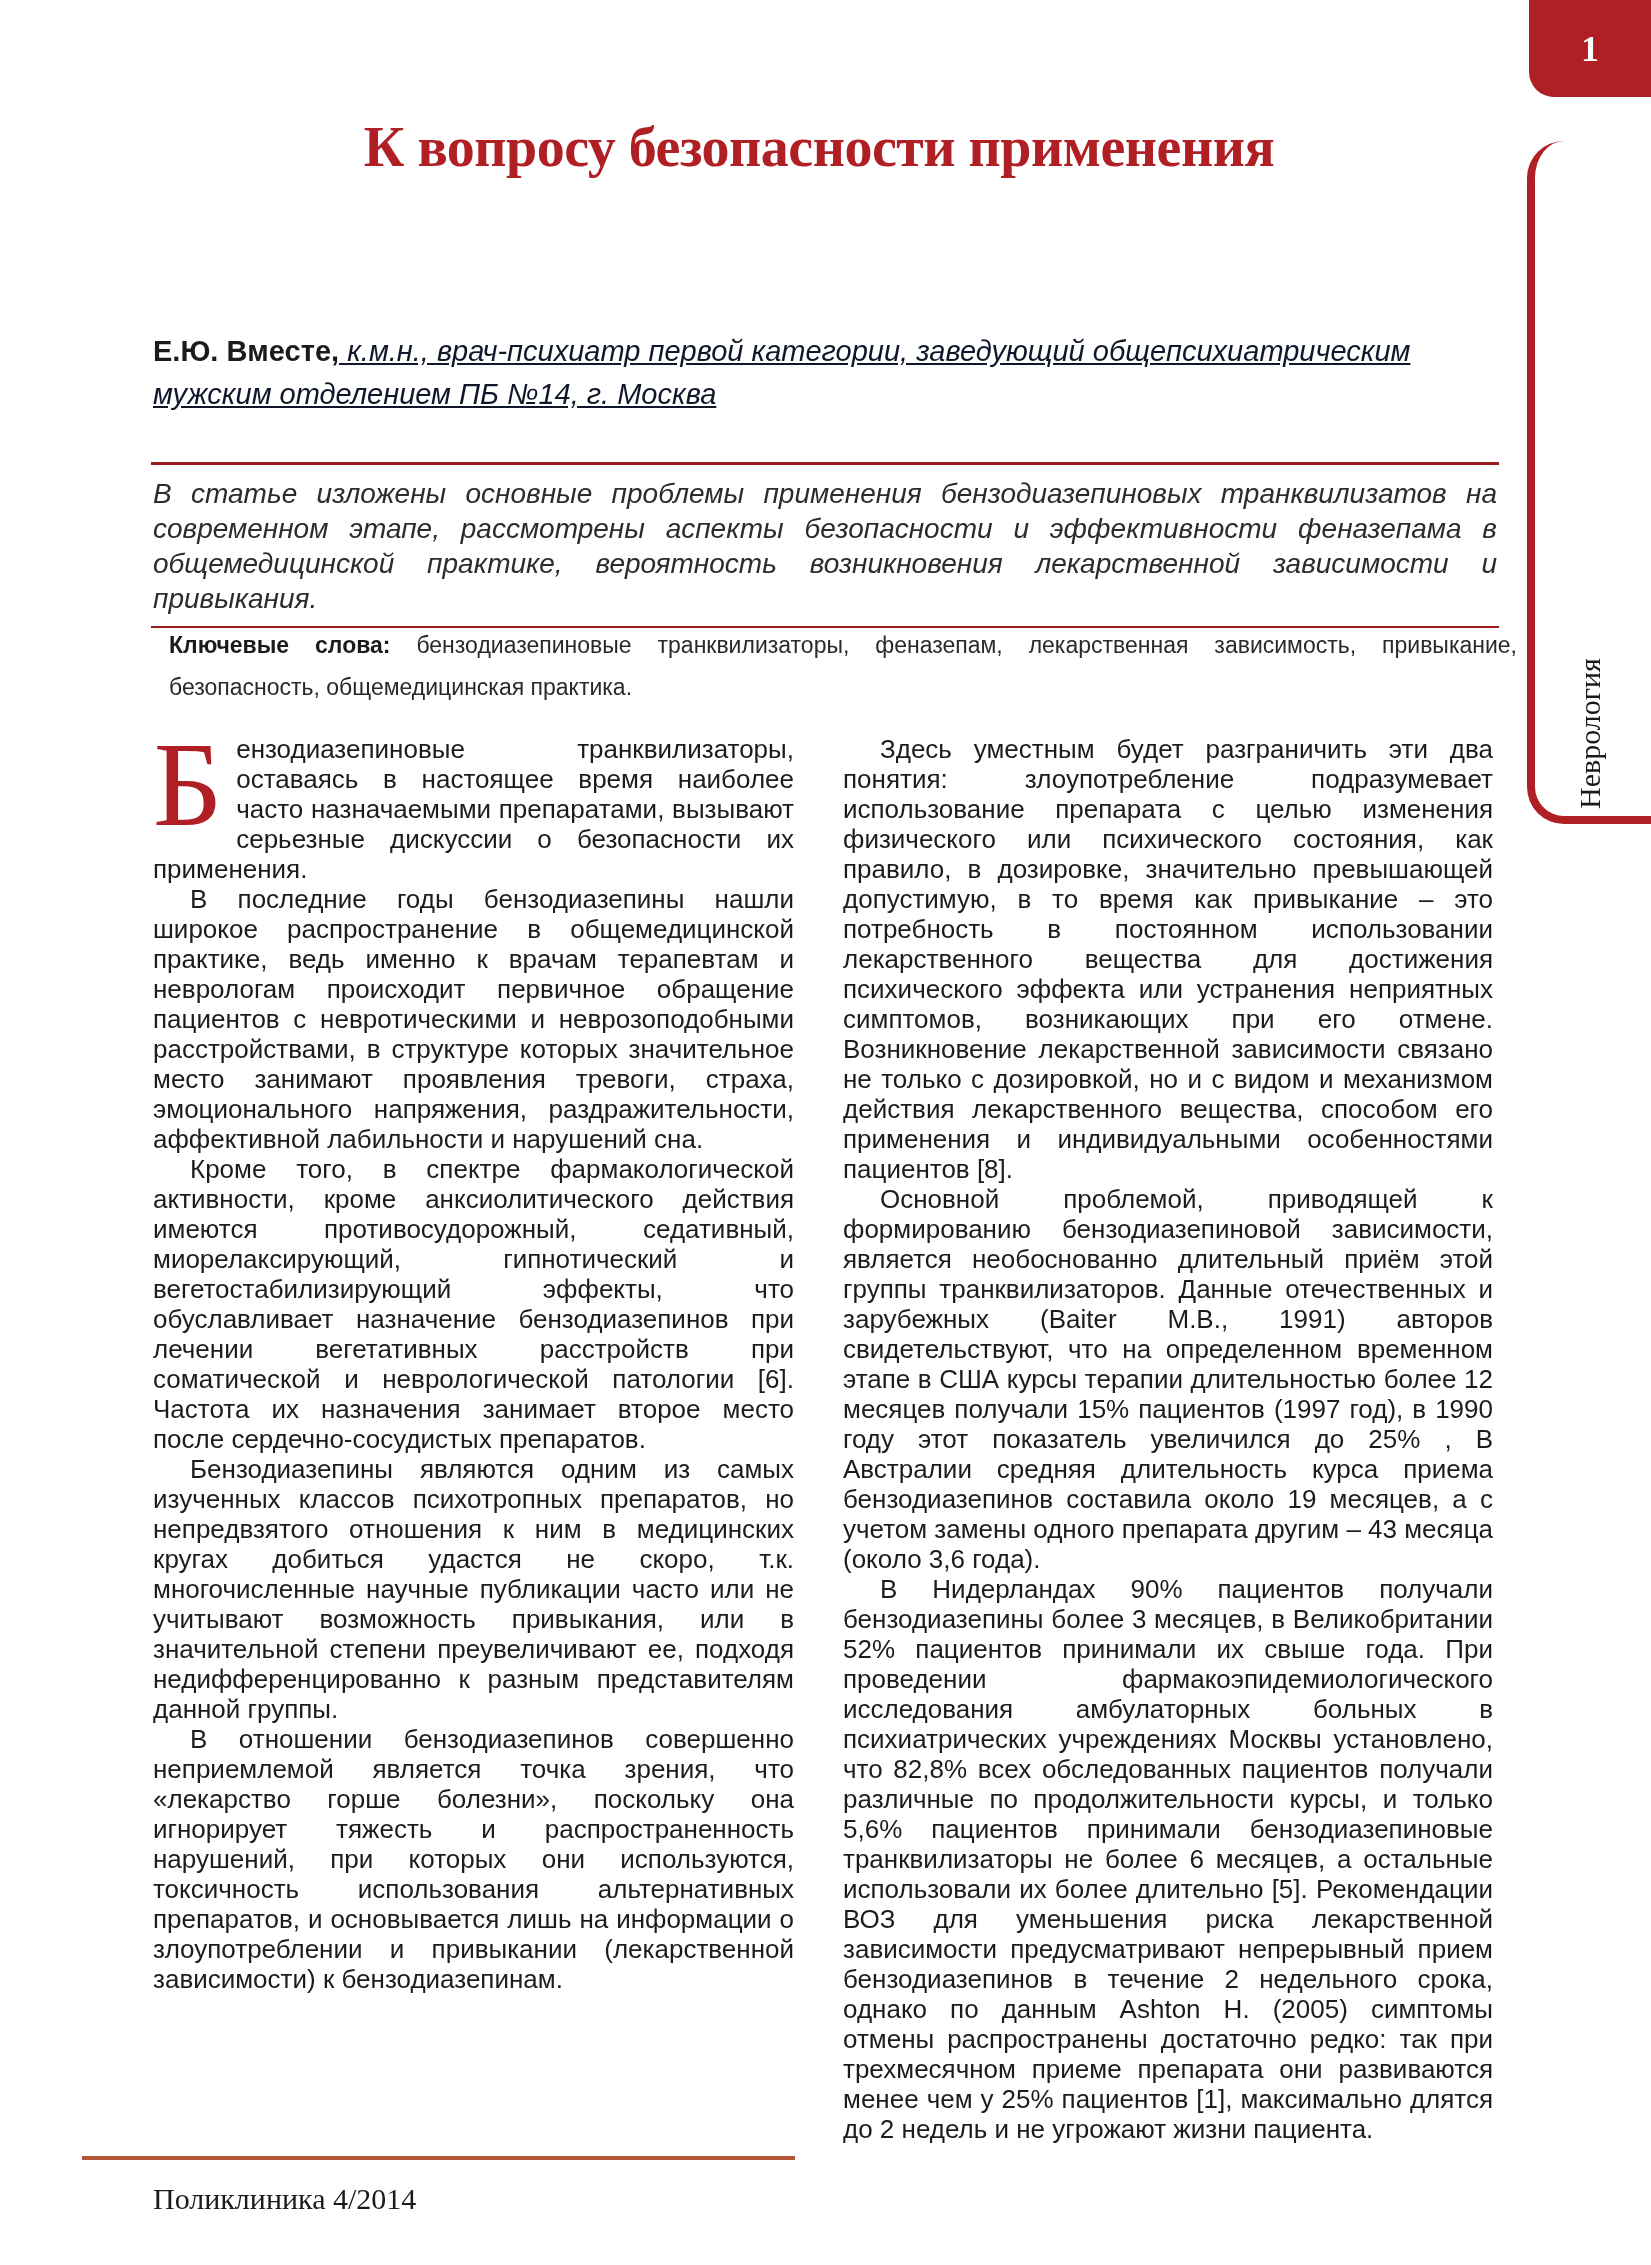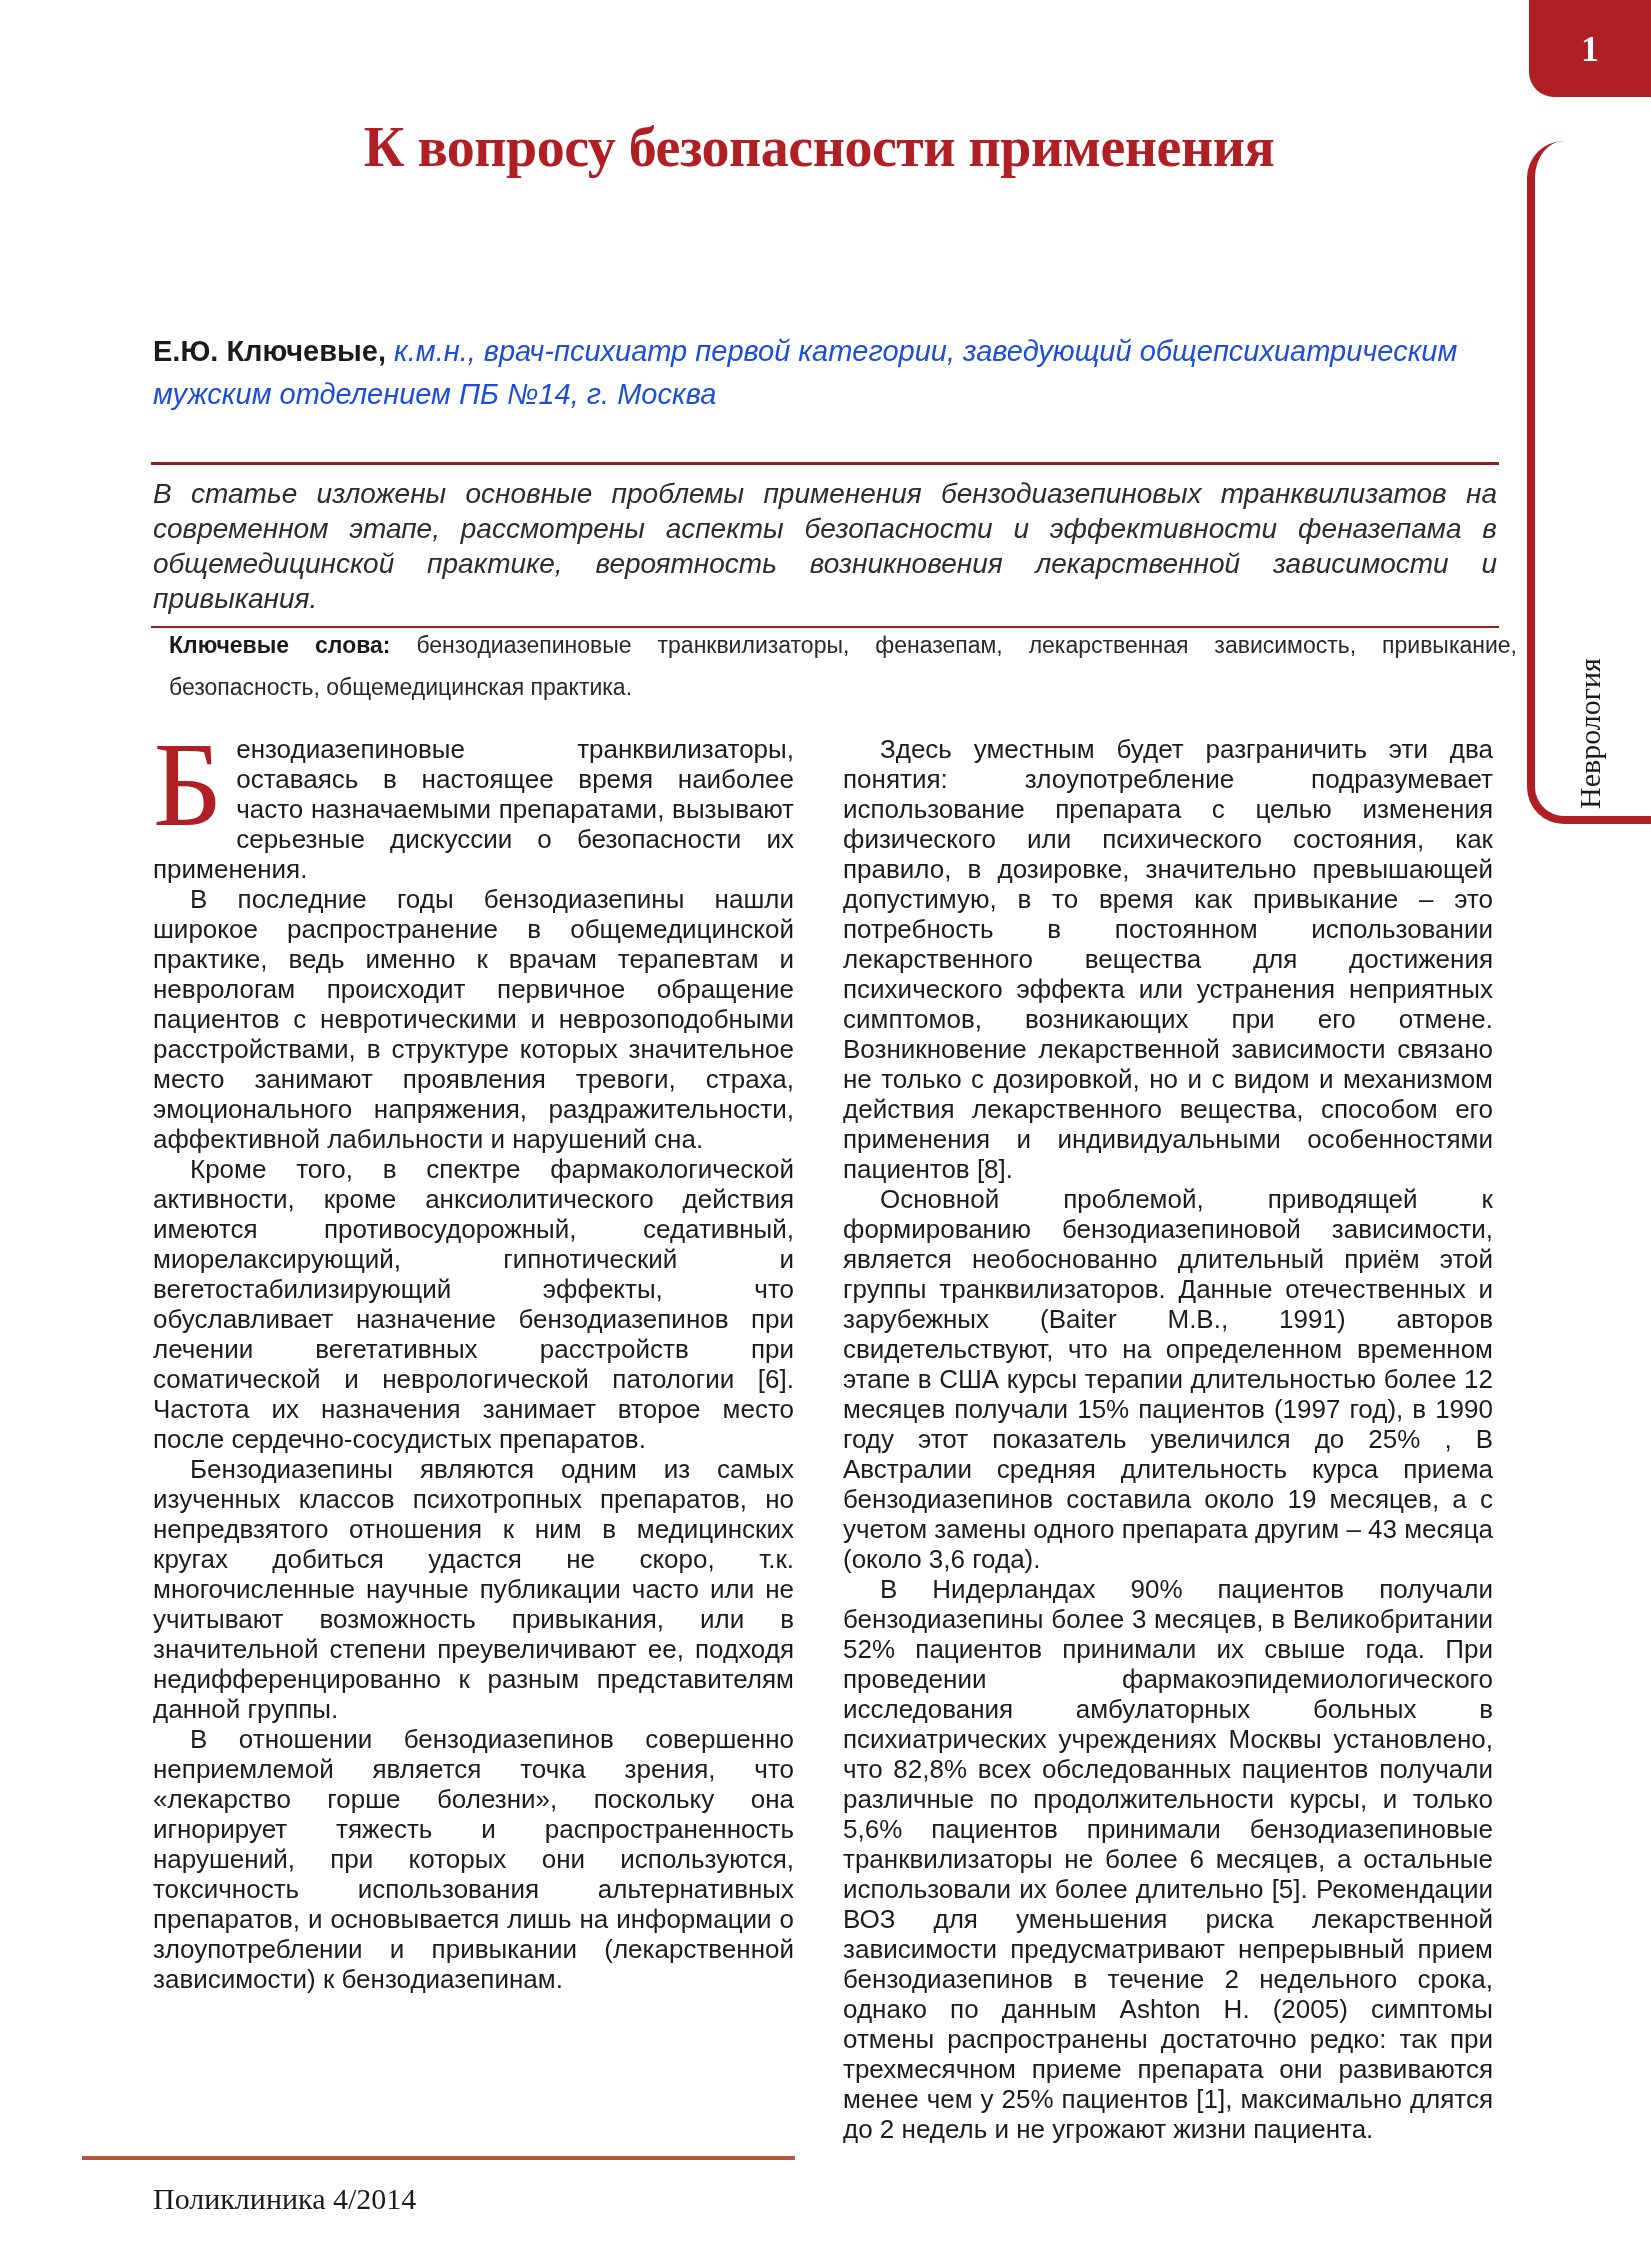--- a/index.html
+++ b/index.html
@@ -39,21 +39,21 @@
     position:absolute;left:117px;top:96px;width:1404px;text-align:center;
     font-family:"Liberation Serif",serif;font-weight:700;
     font-size:56px;line-height:65px;color:var(--accent-red);letter-spacing:-0.5px;
   }
   .title .tl{display:block;margin-top:19px;}
   .byline{
     position:absolute;left:153px;top:330px;width:1351px;
     font-size:29px;line-height:43px;color:#272523;
   }
   .byline .author{font-weight:700;color:#1d1b1a;}
-  .byline .affil{font-style:italic;color:#1d4ed8;}
+  .byline .affil{font-style:italic;color:#0f172a;text-decoration:underline;}
   .abstract{
     position:absolute;left:151px;top:462px;width:1348px;
     border-top:3.9px solid var(--rule-red);
     border-bottom:2.9px solid var(--rule-red);
     padding:10.7px 2px 10.7px 2px;
   }
   .abstract p{
     font-style:italic;font-size:28px;line-height:35px;color:#2e2c2a;text-align:justify;
   }
   .keywords{
@@ -91,21 +91,21 @@
 </div>
 
 <div class="section-bracket"></div>
 <div class="section-label">Неврология</div>
 
 <h1 class="title">
   <span class="tl">К вопросу безопасности применения</span>
 </h1>
 
 <p class="byline">
-  <span class="author">Е.Ю. Ключевые,</span><span class="affil"> к.м.н., врач-психиатр первой категории, заведующий общепсихиатрическим мужским отделением ПБ №14, г. Москва</span>
+  <span class="author">Е.Ю. Вместе,</span><span class="affil"> к.м.н., врач-психиатр первой категории, заведующий общепсихиатрическим мужским отделением ПБ №14, г. Москва</span>
 </p>
 
 <div class="abstract">
   <p>В статье изложены основные проблемы применения бензодиазепиновых транквилизатов на современном этапе, рассмотрены аспекты безопасности и эффективности феназепама в общемедицинской практике, вероятность возникновения  лекарственной зависимости и привыкания.</p>
 </div>
 
 <p class="keywords">
   <span class="kw-label">Ключевые слова:</span><span> бензодиазепиновые транквилизаторы, феназепам, лекарственная зависимость, привыкание, безопасность, общемедицинская практика.</span>
 </p>
 

